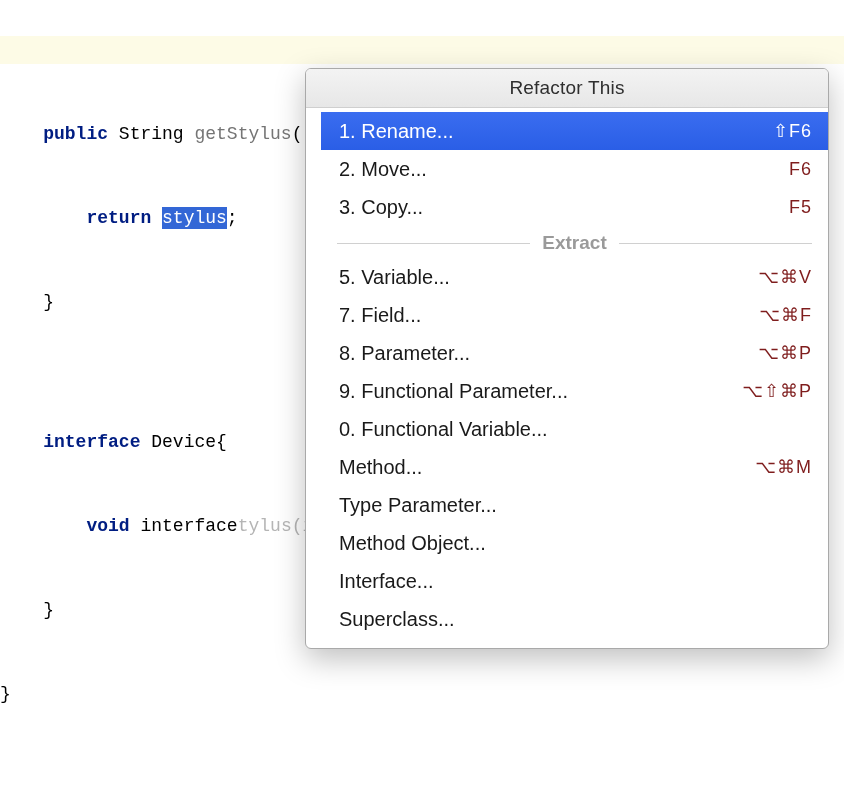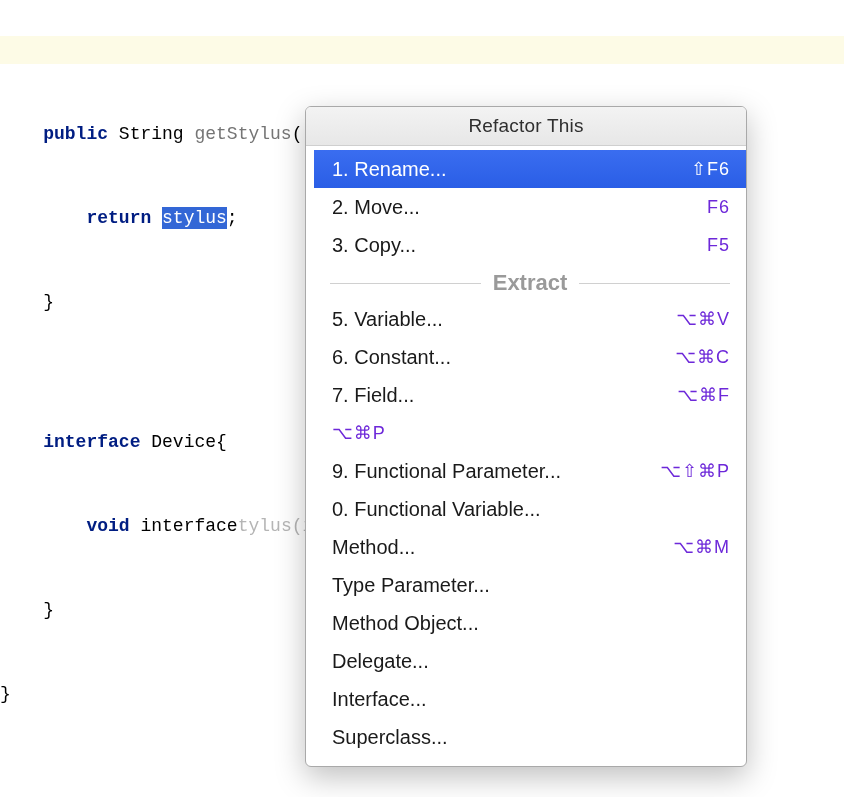--- a/index.html
+++ b/index.html
@@ -39,69 +39,68 @@
   .sel {
     background: #3367d6;
     color: #fff;
     padding: 1px 0;
   }
   .dim { color: #b5b5b5; }
   .popup {
     position: absolute;
     left: 305px;
     top: 68px;
-    width: 442px;
+    width: 524px;
     background: #ffffff;
     border: 1px solid #a9a9a9;
     border-radius: 6px;
     box-shadow: 0 10px 30px rgba(0,0,0,0.25);
     font-family: -apple-system, "Helvetica Neue", Arial, sans-serif;
     z-index: 10;
     overflow: hidden;
-    margin-top: 38px;
   }
   .popup-title {
     background: linear-gradient(#f3f3f3, #e7e7e7);
     border-bottom: 1px solid #cfcfcf;
     text-align: center;
     padding: 8px 0;
     font-size: 19px;
     color: #2f2f2f;
     letter-spacing: 0.2px;
   }
   .popup-body {
-    padding: 4px 0 10px 8px;
+    padding: 4px 0 10px 15px;
   }
   .menu-item {
     display: flex;
     align-items: center;
     justify-content: space-between;
     padding: 4px 16px 4px 18px;
     font-size: 20px;
     color: #1a1a1a;
     line-height: 30px;
   }
   .menu-item.selected {
     background: #2a63ff;
     background: linear-gradient(#3a6df0, #2a5ee6);
     color: #fff;
   }
   .menu-item.selected .shortcut { color: #fff; }
   .shortcut {
     font-size: 18px;
-    color: #6d28d9;
+    color: #7f1d1d;
     font-family: -apple-system, "Helvetica Neue", Arial, sans-serif;
     letter-spacing: 1px;
   }
   .divider-row {
     display: flex;
     align-items: center;
     padding: 6px 16px 4px 16px;
     color: #9a9a9a;
-    font-size: 22px;
+    font-size: 19px;
     font-weight: bold;
   }
   .divider-row .line-sep {
     flex: 1;
     height: 1px;
     background: #d0d0d0;
   }
   .divider-row .sep-label {
     padding: 0 12px;
   }
@@ -143,28 +142,25 @@
       <div class="line-sep"></div>
       <div class="sep-label">Extract</div>
       <div class="line-sep"></div>
     </div>
     <div id="menu-bottom">
         <div class="menu-item">
           <span>5. Variable...</span>
           <span class="shortcut">⌥⌘V</span>
         </div>
         <div class="menu-item">
-          <span>6. Constant...</span>
-          <span class="shortcut">⌥⌘C</span>
-        </div>
-        <div class="menu-item">
           <span>7. Field...</span>
           <span class="shortcut">⌥⌘F</span>
         </div>
         <div class="menu-item">
+          <span>8. Parameter...</span>
           <span class="shortcut">⌥⌘P</span>
         </div>
         <div class="menu-item">
           <span>9. Functional Parameter...</span>
           <span class="shortcut">⌥⇧⌘P</span>
         </div>
         <div class="menu-item">
           <span>0. Functional Variable...</span>
           <span class="shortcut"></span>
         </div>
@@ -174,24 +170,20 @@
         </div>
         <div class="menu-item">
           <span>Type Parameter...</span>
           <span class="shortcut"></span>
         </div>
         <div class="menu-item">
           <span>Method Object...</span>
           <span class="shortcut"></span>
         </div>
         <div class="menu-item">
-          <span>Delegate...</span>
-          <span class="shortcut"></span>
-        </div>
-        <div class="menu-item">
           <span>Interface...</span>
           <span class="shortcut"></span>
         </div>
         <div class="menu-item">
           <span>Superclass...</span>
           <span class="shortcut"></span>
         </div>
       </div>
   </div>
 </div>

